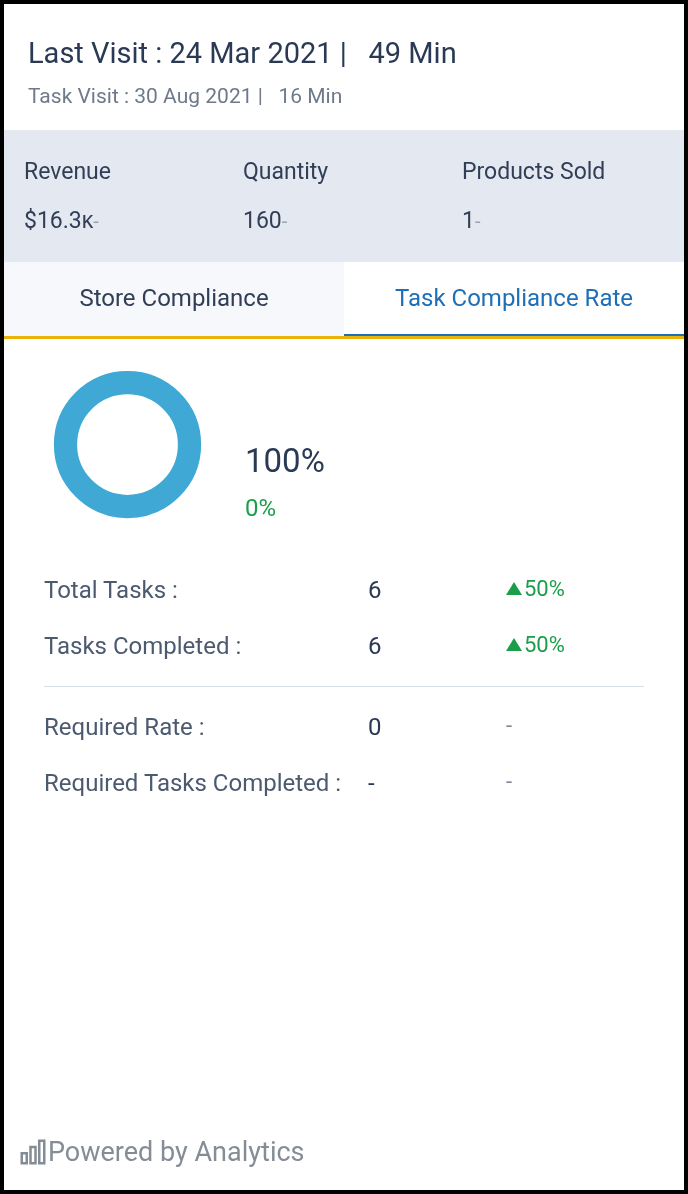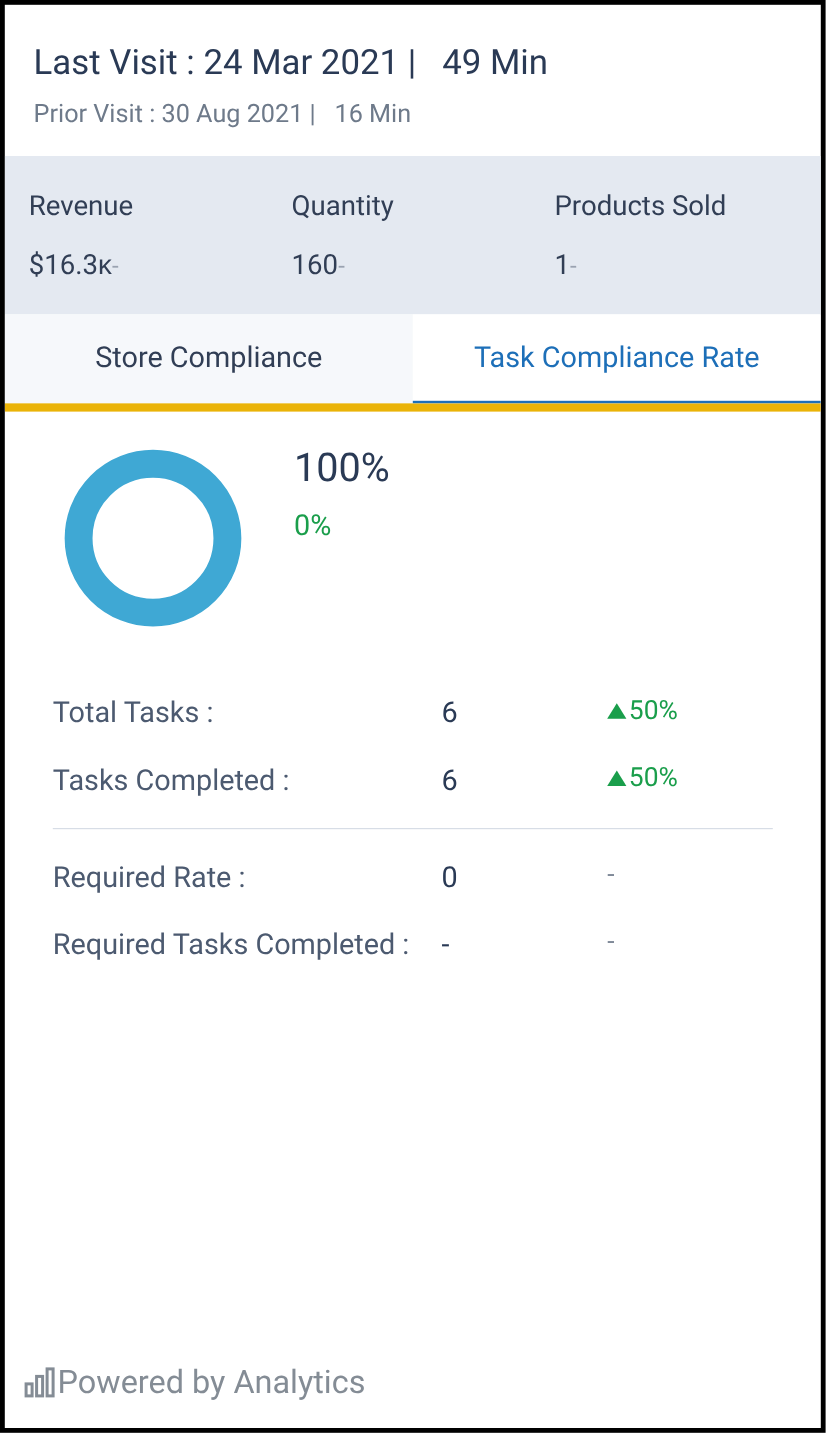--- a/index.html
+++ b/index.html
@@ -49,21 +49,21 @@
   .metric-value {
     font-size: 23px;
     color: #313e55;
   }
   .metric-delta {
     font-size: 20px;
     color: #9aa2b1;
   }
   .tabs {
     display: flex;
-    border-bottom: 7px solid #eab308;
+    border-bottom: 3px solid #eab308;
   }
   .tab {
     flex: 1;
     text-align: center;
     padding: 22px 8px;
     font-size: 24px;
     color: #313e55;
     background: #f6f8fb;
     cursor: pointer;
     border-bottom: 2px solid transparent;
@@ -72,21 +72,21 @@
     background: #fff;
     color: #1d6fb8;
     border-bottom: 2px solid #1d6fb8;
   }
   .content {
     padding: 28px 30px 10px 30px;
     flex: 1;
   }
   .gauge-row {
     display: flex;
-    align-items: flex-start;
+    align-items: flex-end;
     gap: 40px;
     margin-bottom: 40px;
     padding-left: 16px;
   }
   .ring {
     width: 155px;
     height: 155px;
   }
   .gauge-text {
     display: flex;
@@ -158,21 +158,21 @@
 <body>
 
 <div class="header">
   <div class="last-visit">
     <span>Last Visit :</span>
     <span>24 Mar 2021</span>
     <span> | &nbsp;</span>
     <span>49 Min</span>
   </div>
   <div class="prior-visit">
-    <span>Prior Visit :</span>
+    <span>Task Visit :</span>
     <span>30 Aug 2021</span>
     <span> | &nbsp;</span>
     <span>16 Min</span>
   </div>
 </div>
 
 <div class="metrics-bar">
   <div class="metric">
     <div class="metric-label">Revenue</div>
     <div class="metric-row">

